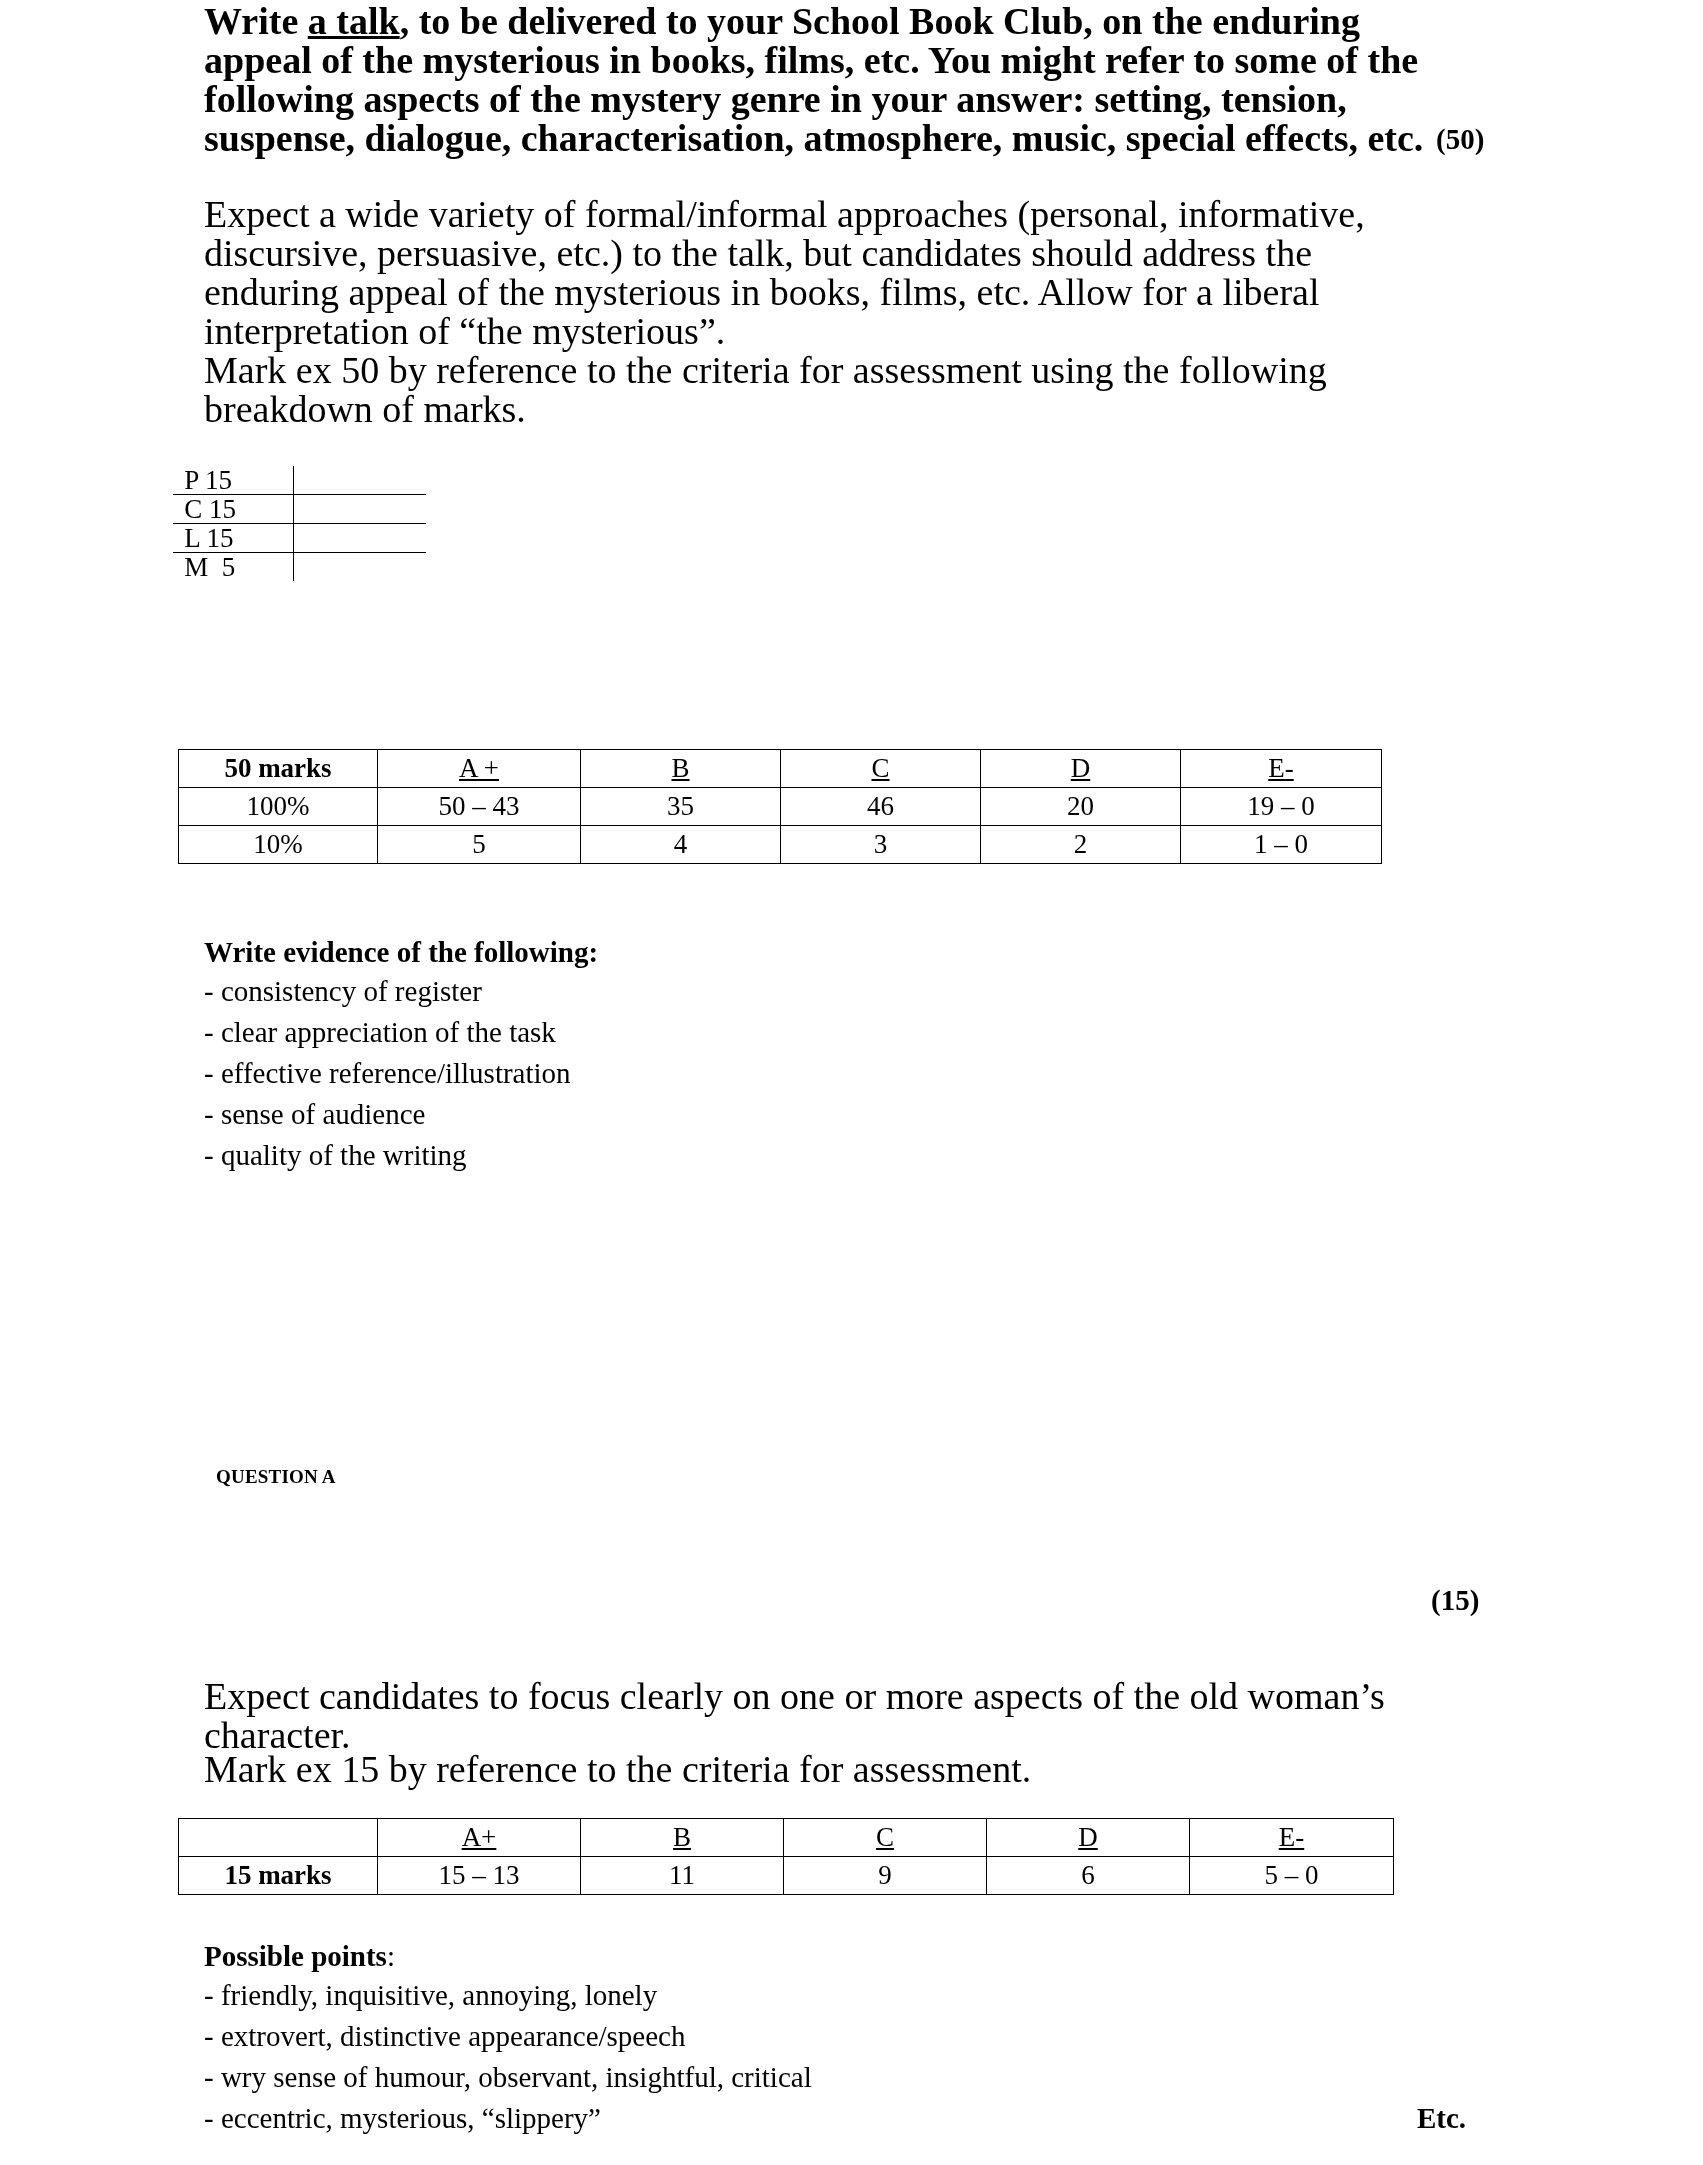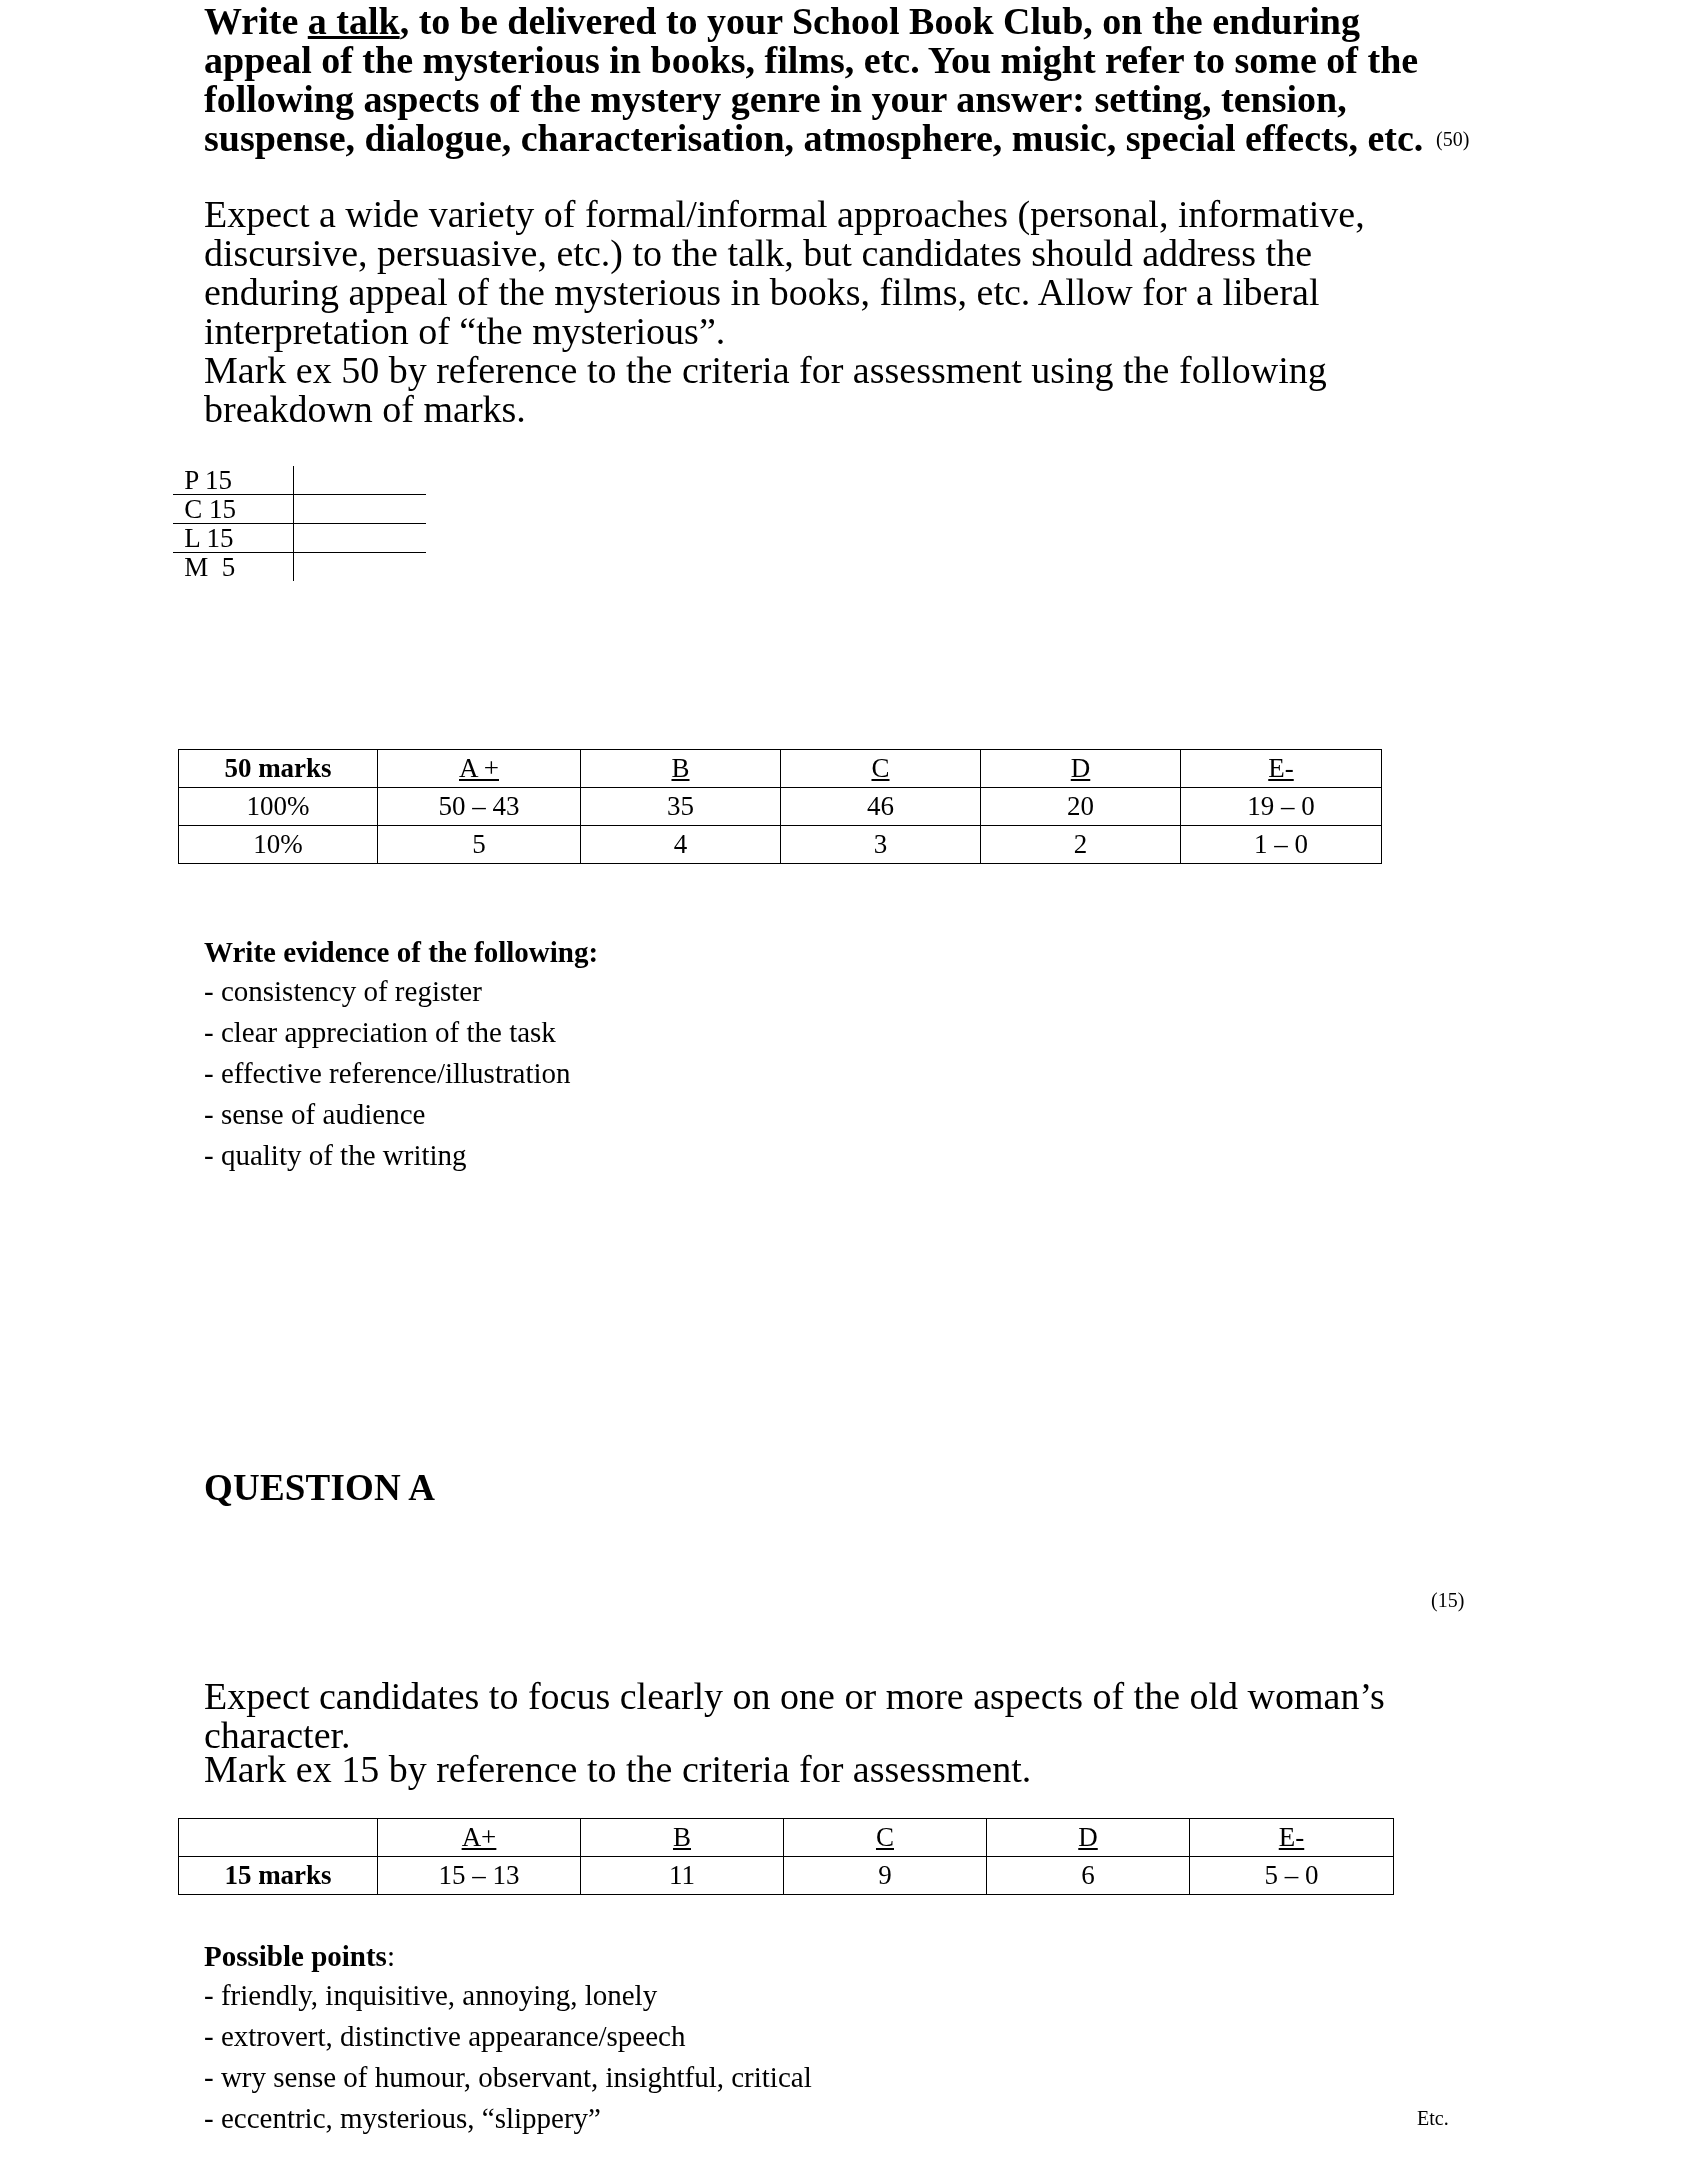--- a/index.html
+++ b/index.html
@@ -28,22 +28,22 @@
     position: absolute;
     left: 204px;
     width: 1237px;
     font-size: 38px;
     line-height: 39px;
     text-align: left;
   }
 
   .marks-tag {
     position: absolute;
-    font-weight: normal;
-    font-size: 20px;
+    font-weight: bold;
+    font-size: 29px;
     line-height: 39px;
   }
 
   
   .breakdown {
     position: absolute;
     left: 173px;
     top: 466px;
     width: 253px;
   }
@@ -124,23 +124,23 @@
     line-height: 37px;
   }
   .listblock .list-head .plain { font-weight: normal; }
   .listblock .li {
     line-height: 41px;
     white-space: pre;
   }
 
   .section-title {
     position: absolute;
-    left: 204px;
-    font-weight: bold;
-    font-size: 37px;
+    left: 216px;
+    font-weight: bold;
+    font-size: 19px;
     letter-spacing: 0.2px;
   }
 </style>
 </head>
 <body>
 
 <div class="page">
 
   <div class="para bold" style="left:204px; top:1.9px; width:1237px;">
     <span>Write </span><span class="u">a talk</span><span>, to be delivered to your School Book Club, on the enduring appeal of the mysterious in books, films, etc. You might refer to some of the following aspects of the mystery genre in your answer: setting, tension, suspense, dialogue, characterisation, atmosphere, music, special effects, etc.</span>

